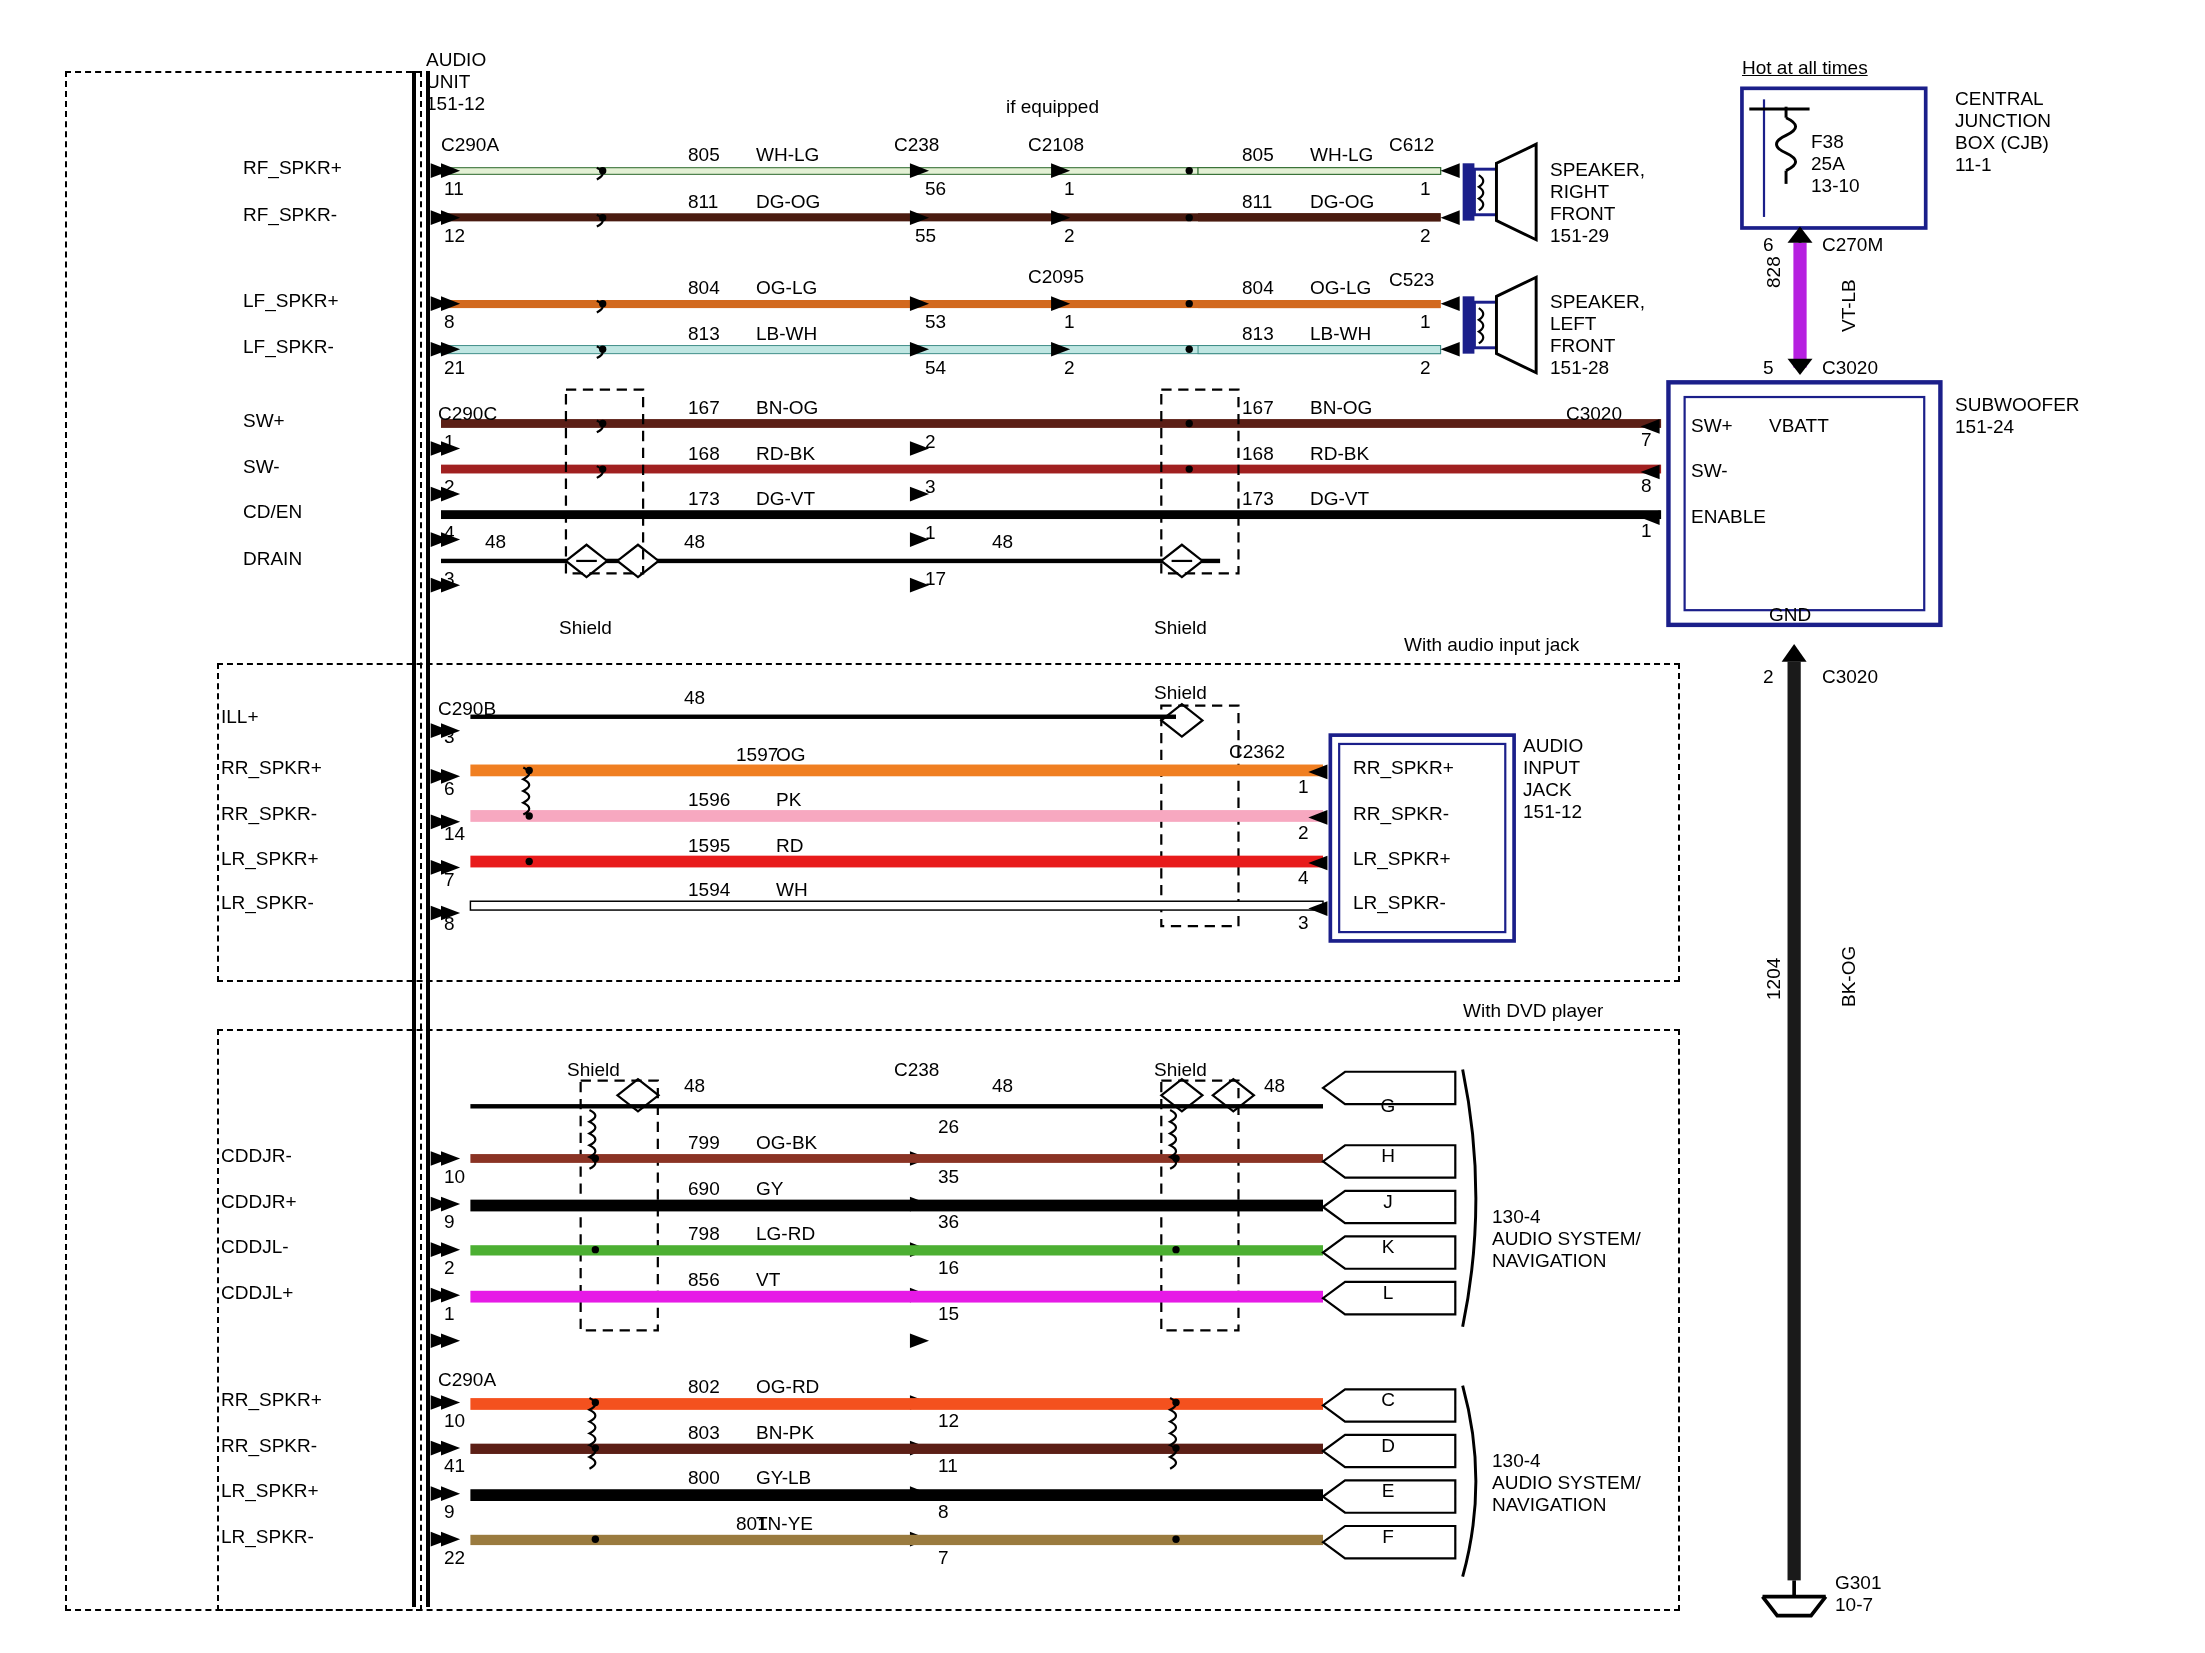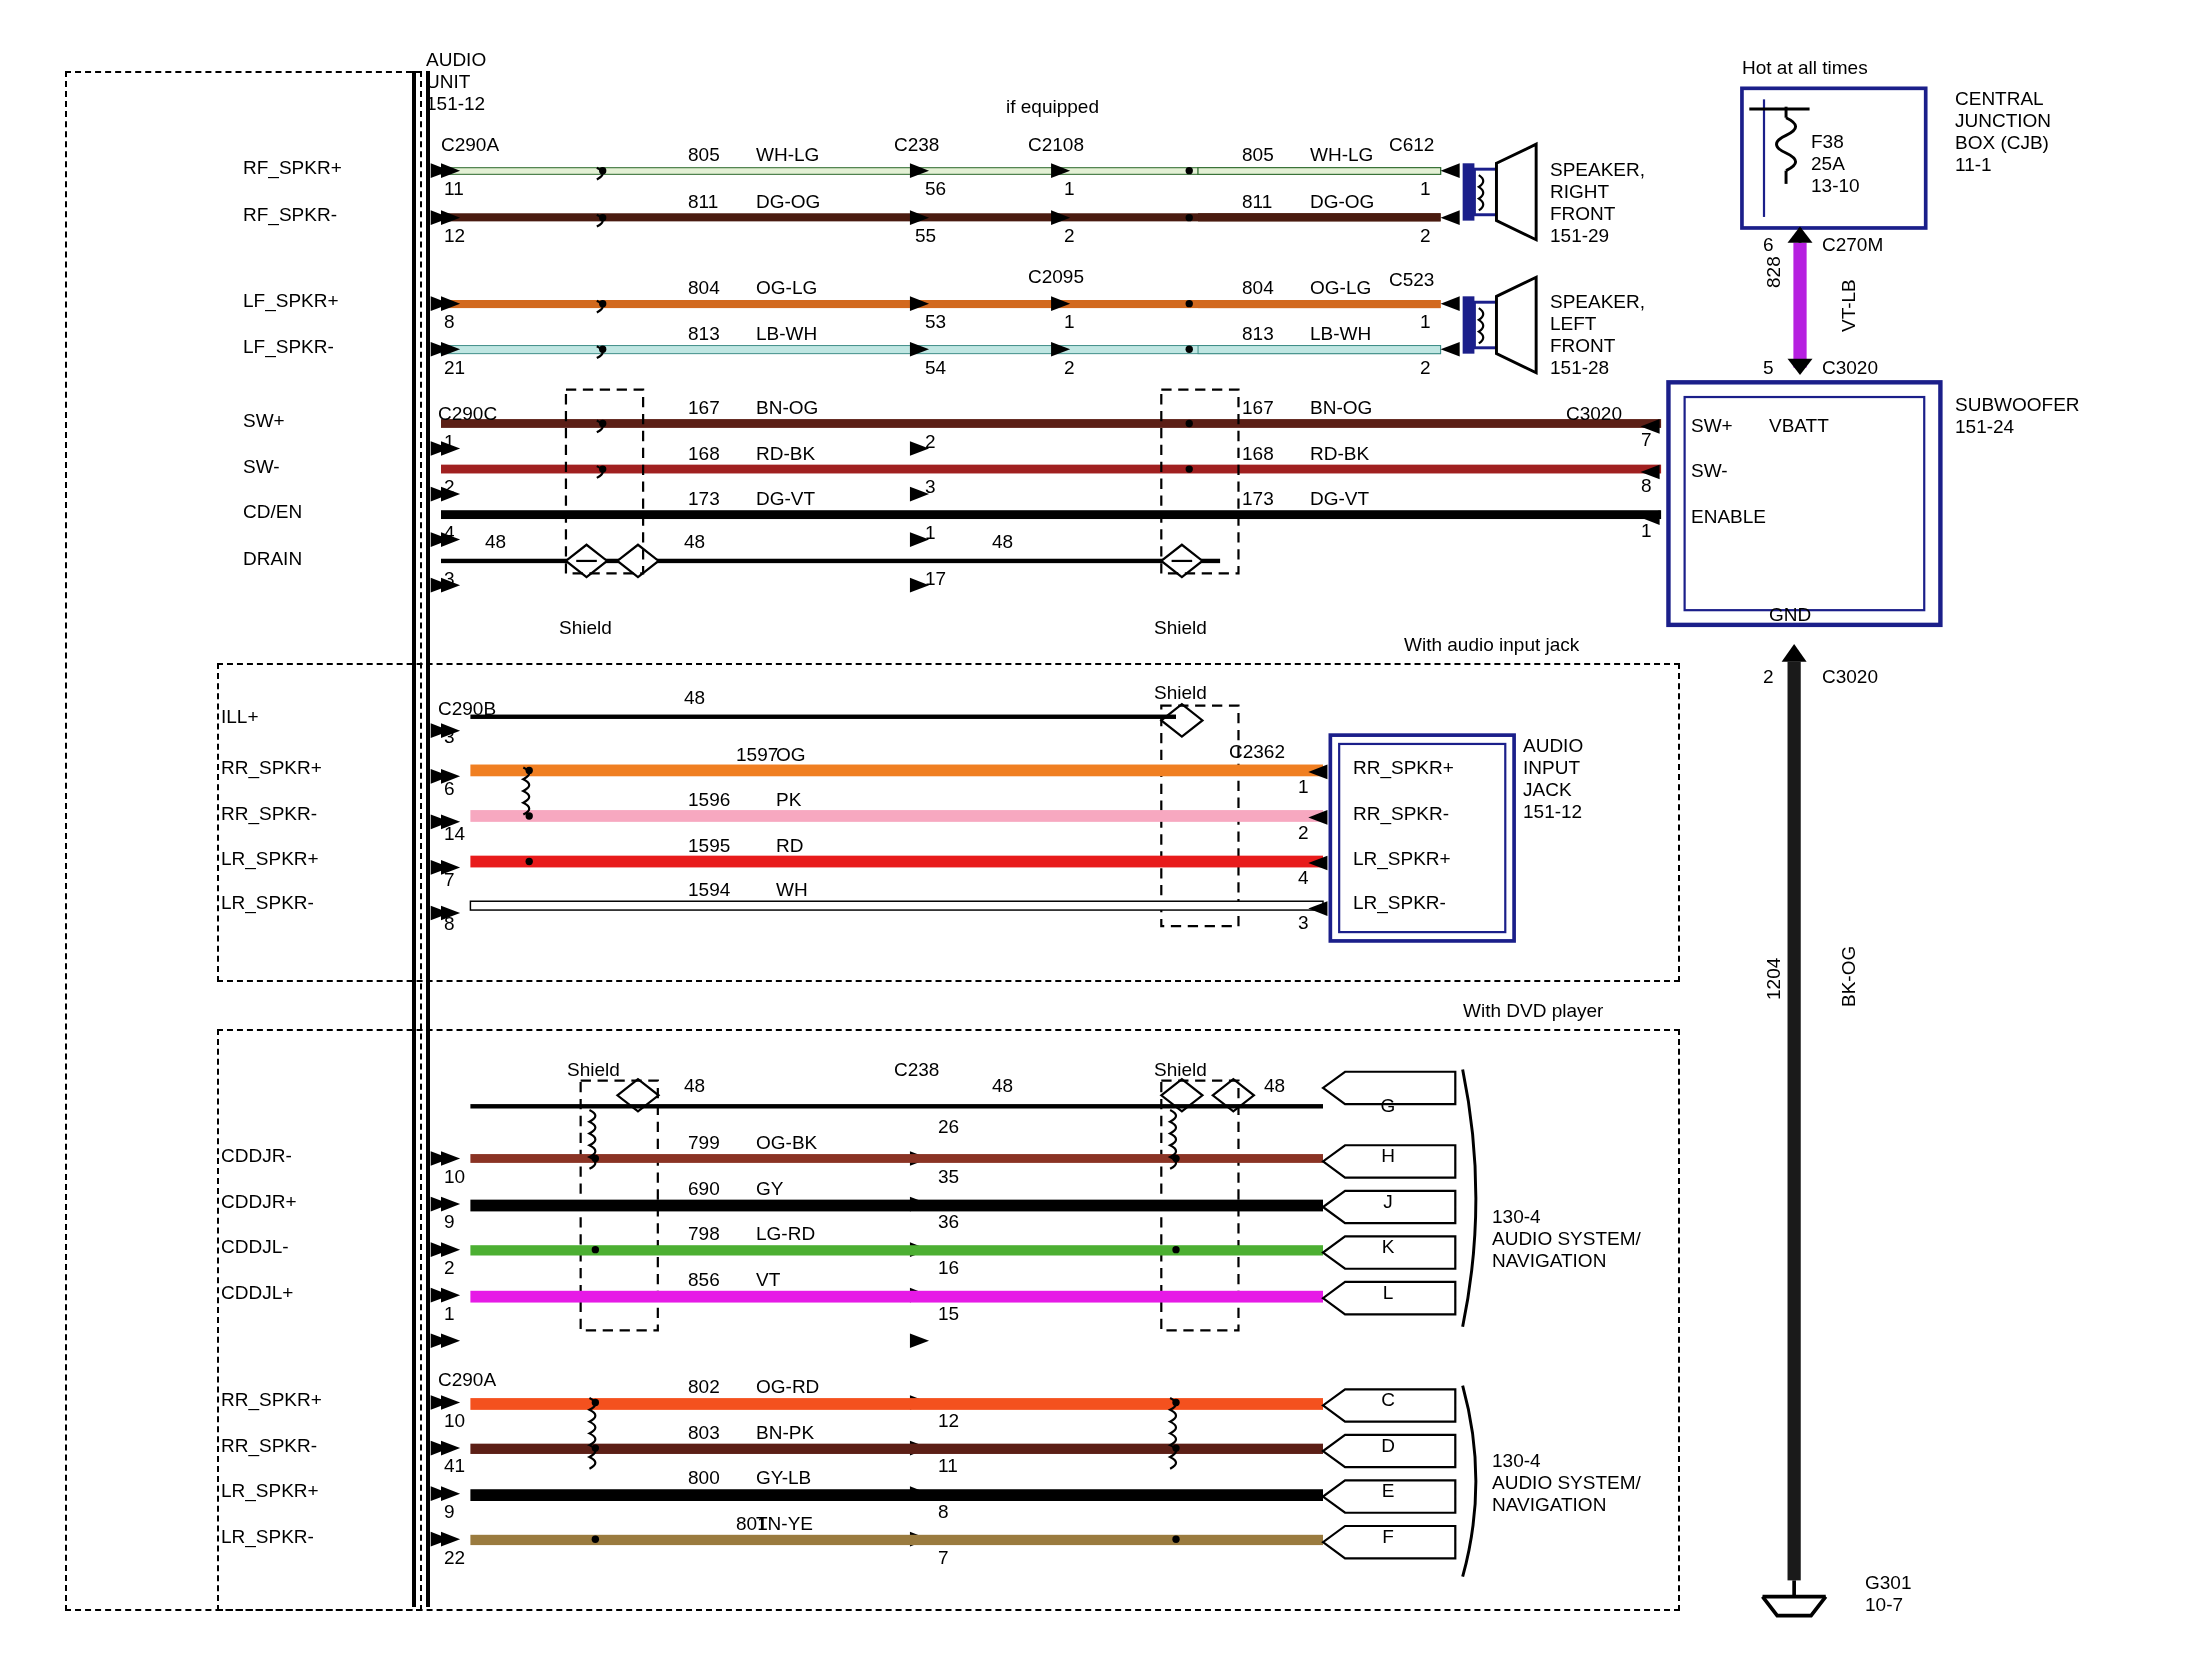--- a/index.html
+++ b/index.html
@@ -288,21 +288,21 @@
   <div class="lbl" style="left:1389px;top:134px;">C612</div>
   <div class="lbl" style="left:1389px;top:269px;">C523</div>
   <div class="lbl" style="left:1566px;top:403px;">C3020</div>
   <div class="lbl" style="left:1229px;top:741px;">C2362</div>
   <div class="lbl" style="left:1822px;top:234px;">C270M</div>
   <div class="lbl" style="left:1822px;top:357px;">C3020</div>
   <div class="lbl" style="left:1822px;top:666px;">C3020</div>
 
   <div class="lbl" style="left:1404px;top:634px;">With audio input jack</div>
   <div class="lbl" style="left:1463px;top:1000px;">With DVD player</div>
-  <div class="lbl" style="left:1742px;top:57px;">Hot at all times</div>
+  <div class="lbl" style="left:1742px;top:57px;text-decoration:underline;">Hot at all times</div>
   <div class="lbl" style="left:1955px;top:88px;">CENTRAL
 JUNCTION
 BOX (CJB)
 11-1</div>
   <div class="lbl" style="left:1811px;top:131px;">F38
 25A
 13-10</div>
   <div class="lbl" style="left:1955px;top:394px;">SUBWOOFER
 151-24</div>
   <div class="lbl" style="left:1550px;top:159px;">SPEAKER,
@@ -316,21 +316,21 @@
   <div class="lbl" style="left:1523px;top:735px;">AUDIO
 INPUT
 JACK
 151-12</div>
   <div class="lbl" style="left:1492px;top:1206px;">130-4
 AUDIO SYSTEM/
 NAVIGATION</div>
   <div class="lbl" style="left:1492px;top:1450px;">130-4
 AUDIO SYSTEM/
 NAVIGATION</div>
-  <div class="lbl" style="left:1835px;top:1572px;margin-left:30px;">G301
+  <div class="lbl" style="left:1835px;top:1572px;">G301
 10-7</div>
 
   <div class="lbl" style="left:559px;top:617px;">Shield</div>
   <div class="lbl" style="left:1154px;top:617px;">Shield</div>
   <div class="lbl" style="left:1154px;top:682px;">Shield</div>
   <div class="lbl" style="left:567px;top:1059px;">Shield</div>
   <div class="lbl" style="left:1154px;top:1059px;">Shield</div>
 
   <div id="top-rows">
       <div class="lbl r" style="left: 243px; top: 157px; width: 169px;">RF_SPKR+</div>

